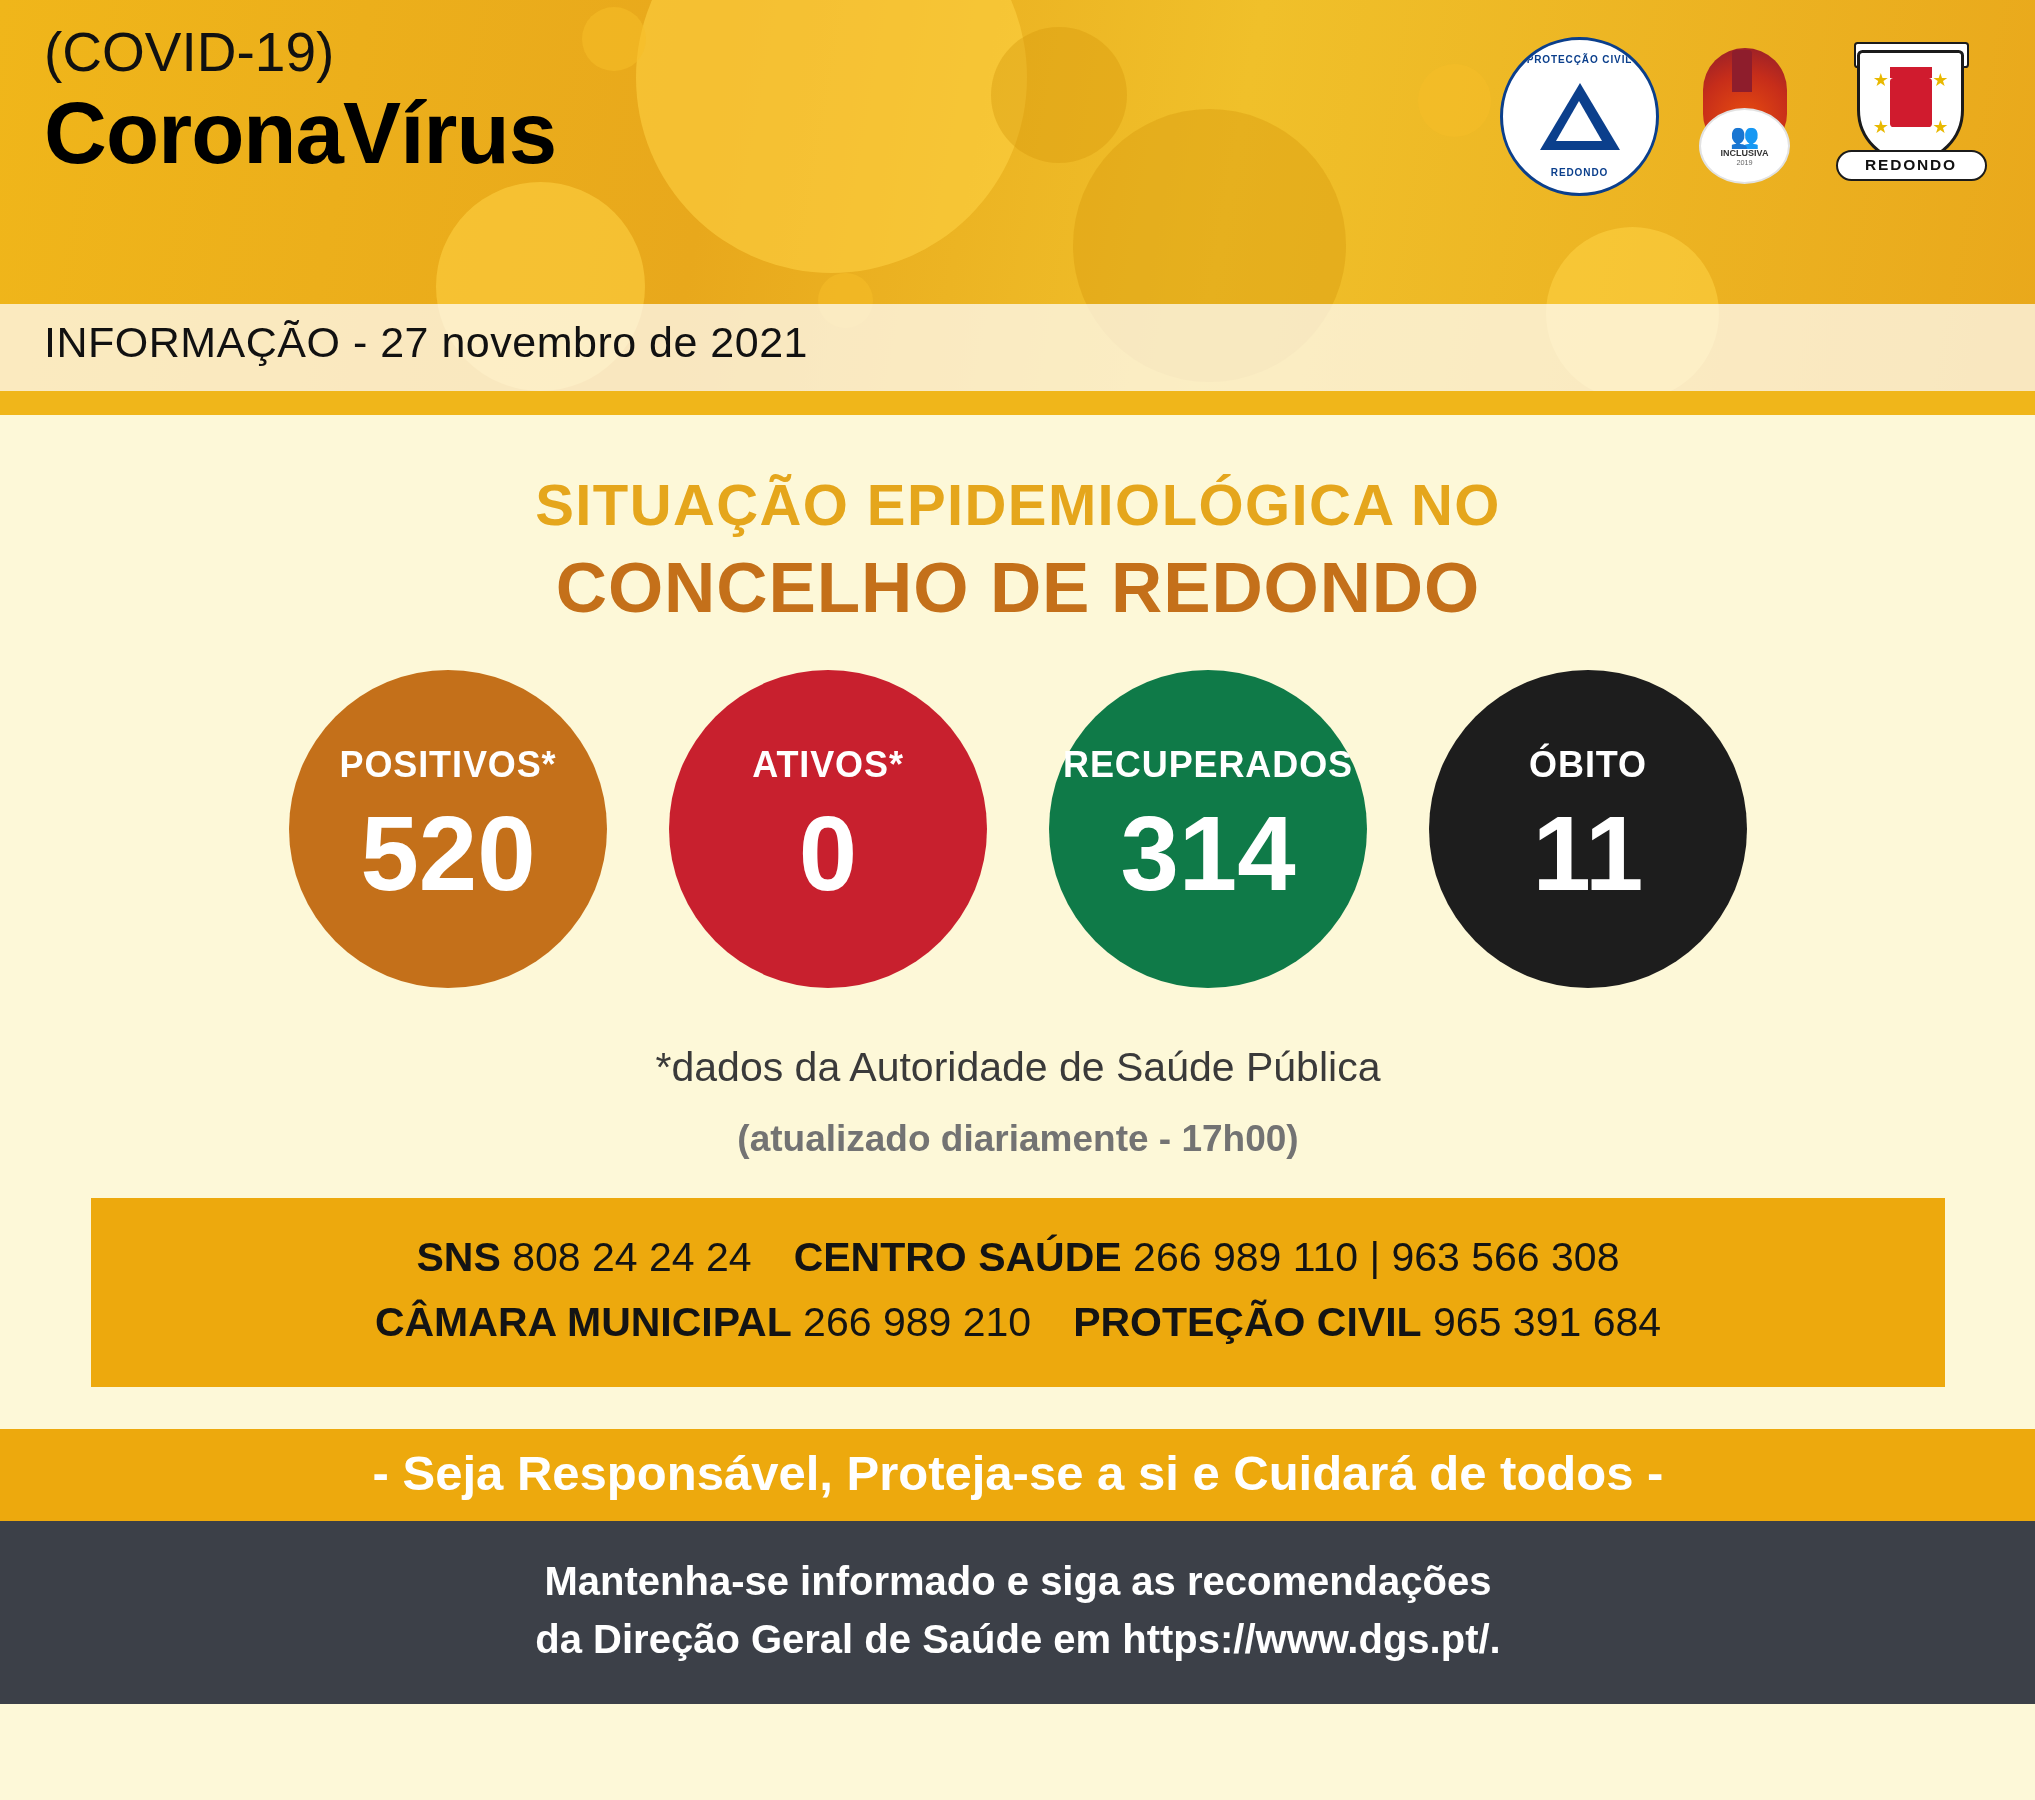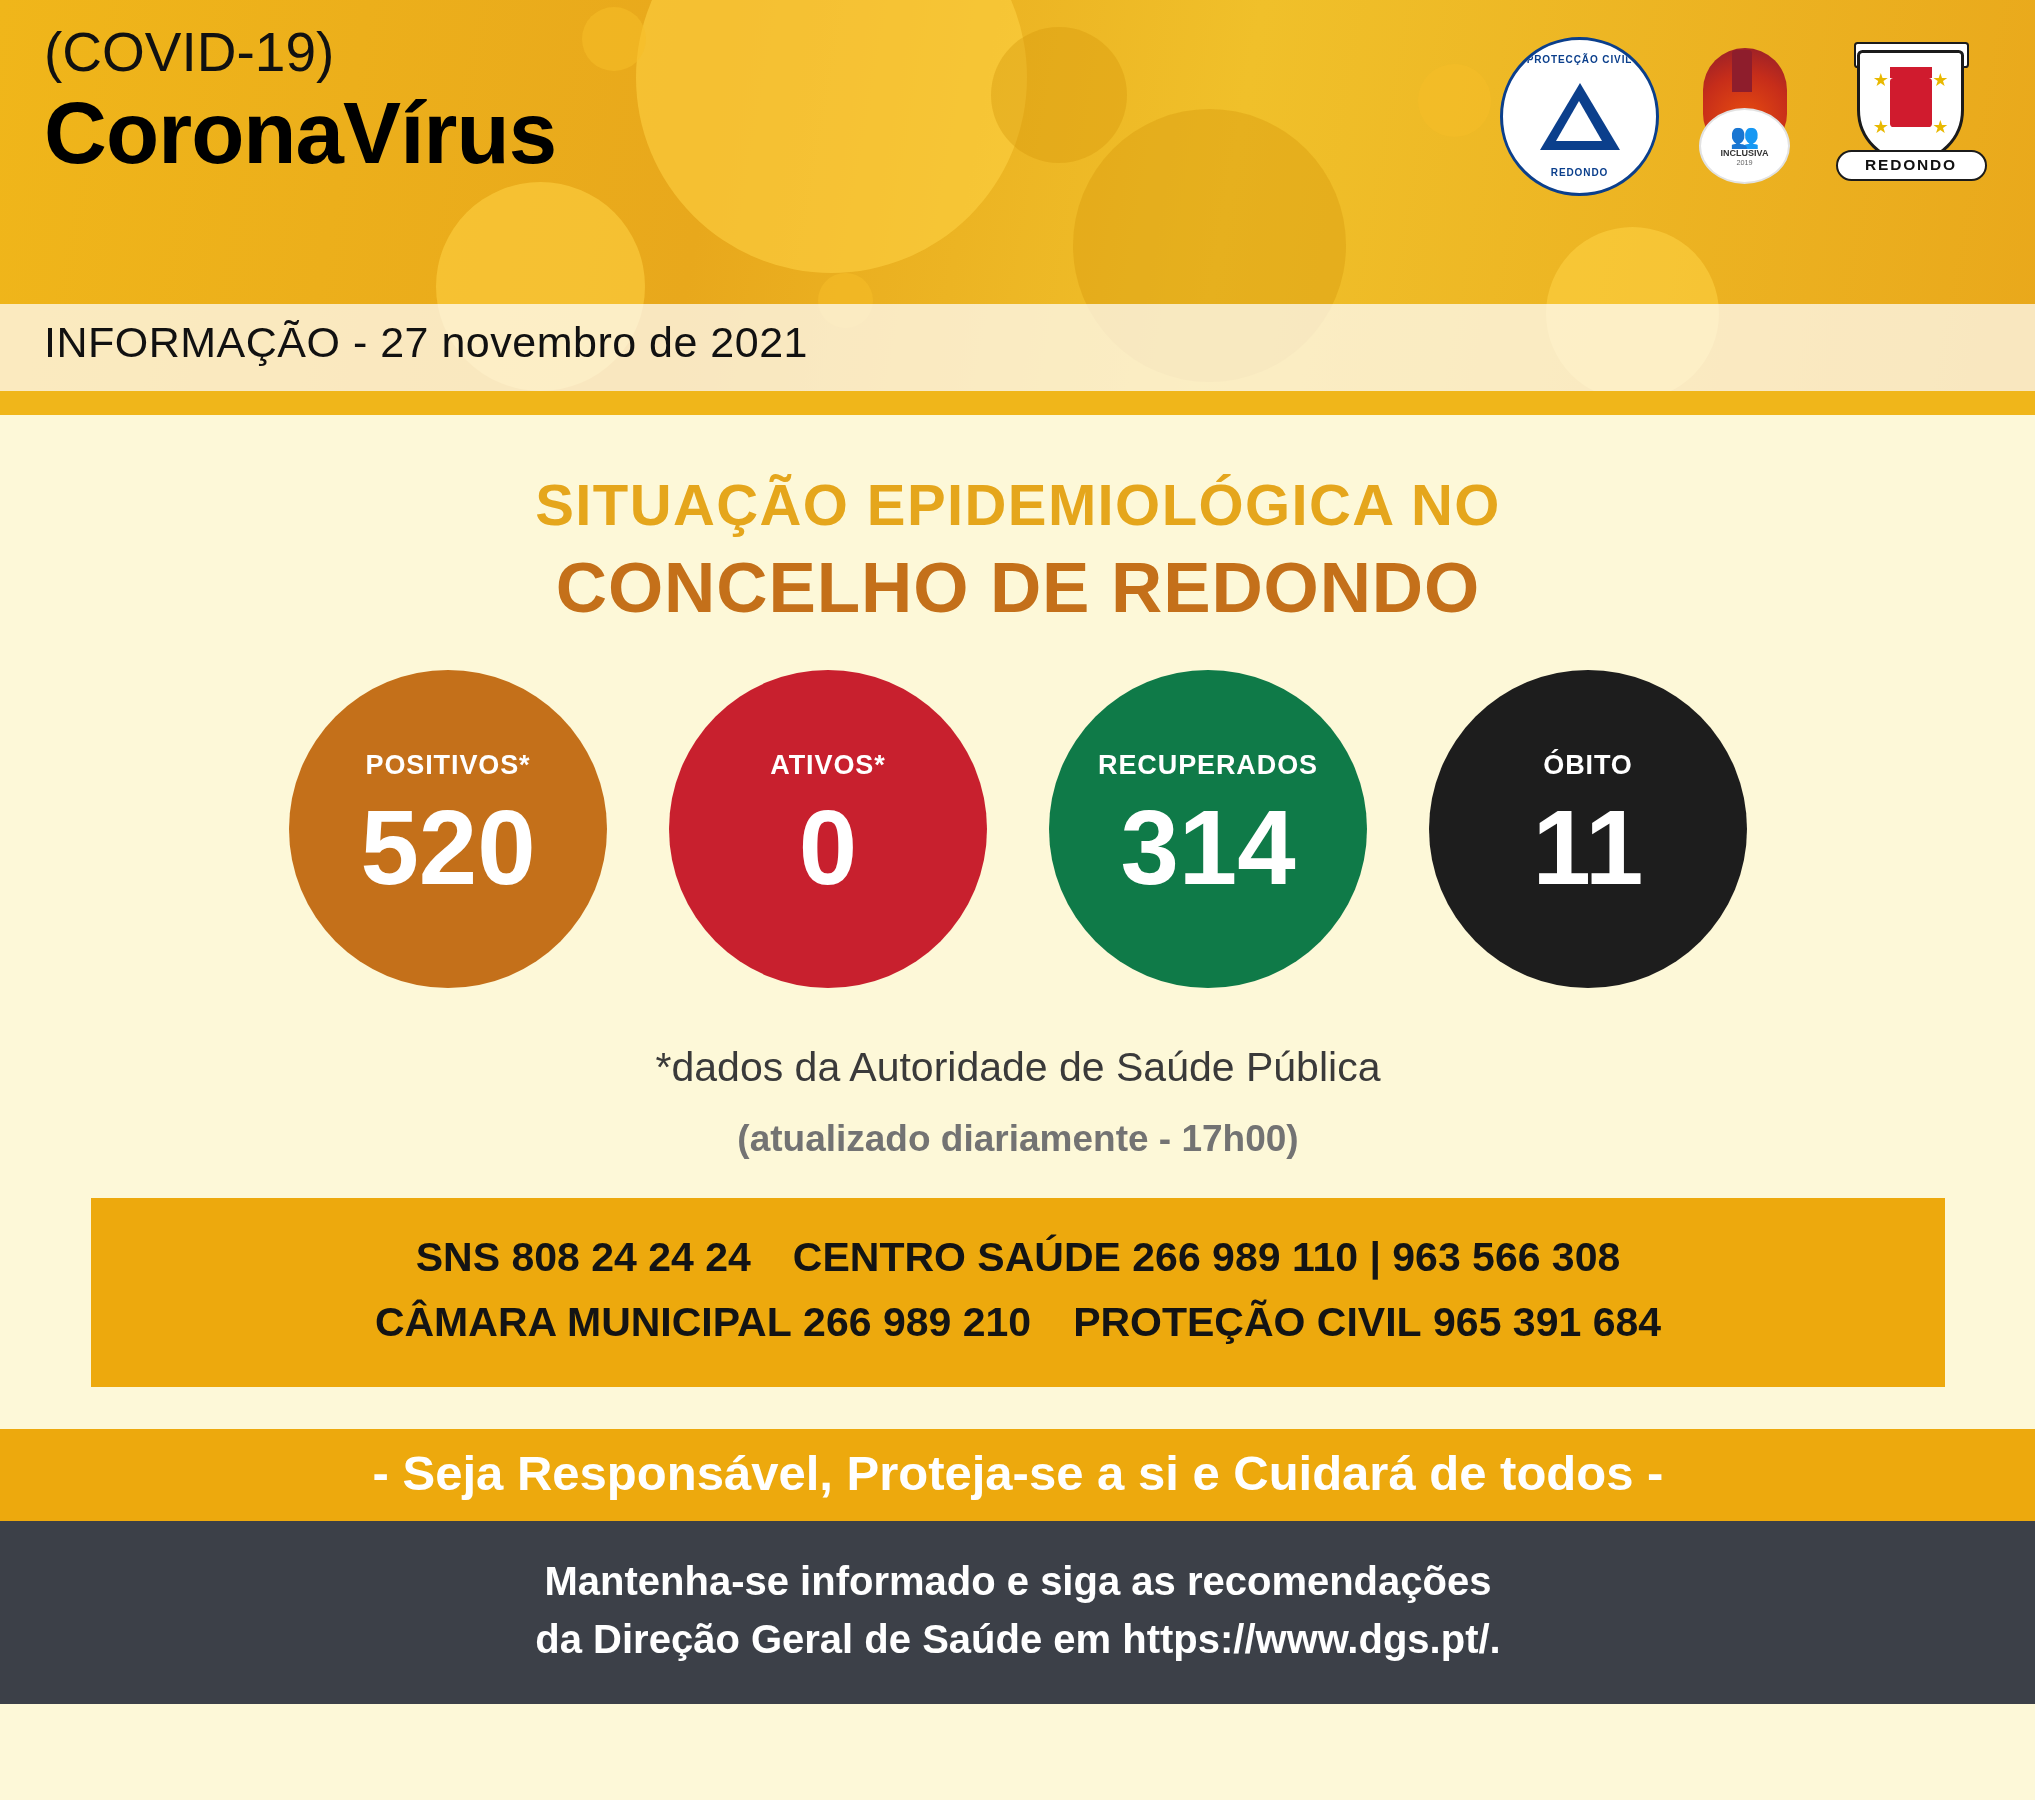--- a/index.html
+++ b/index.html
@@ -235,21 +235,21 @@
   .circle {
     width: 318px; height: 318px;
     border-radius: 50%;
     display: flex;
     flex-direction: column;
     align-items: center;
     justify-content: center;
     color: #fff;
   }
   .circle .c-label {
-    font-size: 27px;
+    font-size: 36px;
     font-weight: 700;
     letter-spacing: 0.9px;
     margin-top: -7.3px;
   }
   .circle .c-value {
     font-size: 105px;
     font-weight: 700;
     line-height: 1;
     margin-top: 14.5px;
   }
@@ -276,21 +276,21 @@
   .contact-row {
     display: flex;
     justify-content: center;
     align-items: baseline;
     gap: 42px;
     font-size: 41px;
     color: #141414;
     line-height: 1.6;
   }
   .contact-row b { font-weight: 700; }
-  .contact-row span.num { font-weight: 700; }
+  .contact-row span.num { font-weight: 400; }
 
   .resp-bar {
     margin-top: 42px;
     width: 100%;
     background: #eda90d;
     text-align: center;
     padding: 16.4px 0 20px 0;
     font-size: 49px;
     font-weight: 700;
     color: #fff;

